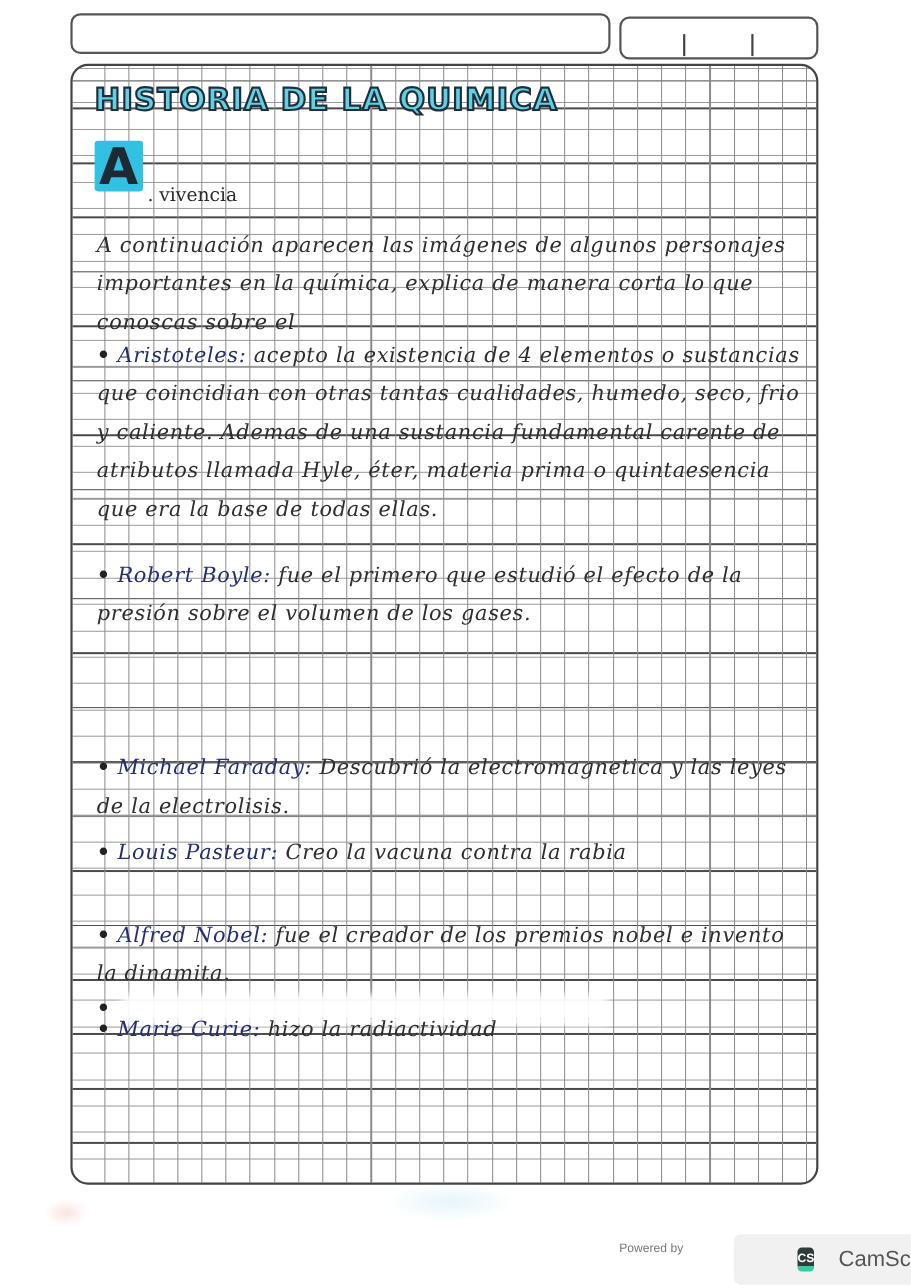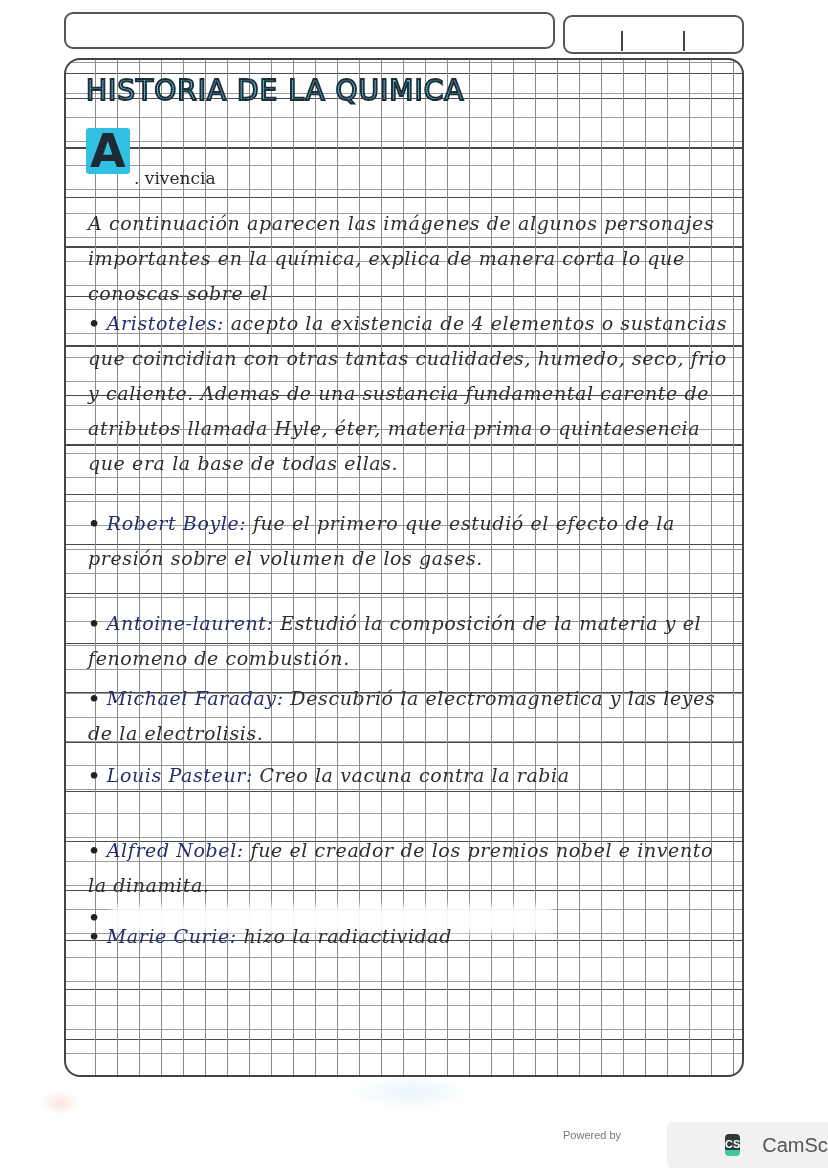--- a/index.html
+++ b/index.html
@@ -20,21 +20,21 @@
     border:2px solid #444; border-radius:16px; overflow:hidden;
     background-color:#fff;
     background-image:
       repeating-linear-gradient(to right, transparent 0, transparent 21px, #8a8a8a 21px, #8a8a8a 22px),
       repeating-linear-gradient(to bottom, transparent 0, transparent 23px, #9a9a9a 23px, #9a9a9a 24px),
       repeating-linear-gradient(to bottom, transparent 0, transparent 24px, #4a4a4a 24px, #4a4a4a 25.5px, transparent 25.5px, transparent 49.5px);
     background-position: 8px 0, 0 10px, 0 14px;
   }
   .title {
     position:absolute; left:20px; top:14px;
-    font-family:"DejaVu Sans", sans-serif; font-weight:normal;
+    font-family:"DejaVu Sans", sans-serif; font-weight:bold;
     font-size:28px; letter-spacing:1px;
     color:#5fd0e6;
     -webkit-text-stroke:2px #1f2f3a;
     background:rgba(255,255,255,0.0);
   }
   .big-a {
     position:absolute; left:20px; top:68px;
     font-family:"DejaVu Sans", sans-serif; font-weight:bold; font-size:46px; line-height:46px;
     color:#1e2a33; background:#33c1e3; padding:0 4px; border-radius:3px;
   }
@@ -104,23 +104,20 @@
   </div>
 
   <div class="hw" style="top:246px">
     <p><span class="bullet">•</span><span class="name">Aristoteles:</span><span> acepto la existencia de 4 elementos o sustancias que coincidian con otras tantas cualidades, humedo, seco, frio y caliente. Ademas de una sustancia fundamental carente de atributos llamada Hyle, éter, materia prima o quintaesencia que era la base de todas ellas.</span></p>
   </div>
 
   <div class="hw" style="top:446px">
     <p><span class="bullet">•</span><span class="name">Robert Boyle:</span><span> fue el primero que estudió el efecto de la presión sobre el volumen de los gases.</span></p>
   </div>
 
-  <div class="hw" style="top:546px">
-    <p><span class="bullet">•</span><span class="name">Antoine-laurent:</span><span> Estudió la composición de la materia y el fenomeno de combustión.</span></p>
-  </div>
 
   <div class="hw" style="top:621px">
     <p><span class="bullet">•</span><span class="name">Michael Faraday:</span><span> Descubrió la electromagnetica y las leyes de la electrolisis.</span></p>
   </div>
 
   <div class="hw" style="top:698px">
     <p><span class="bullet">•</span><span class="name">Louis Pasteur:</span><span> Creo la vacuna contra la rabia</span></p>
   </div>
 
   <div class="hw" style="top:773px">

